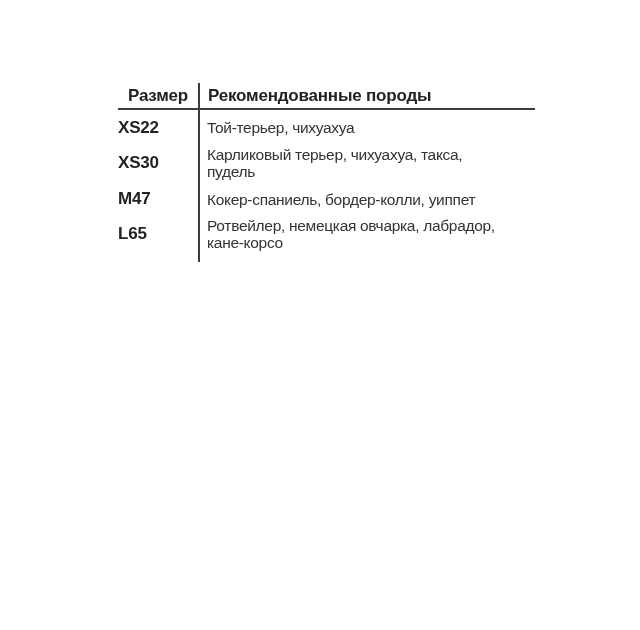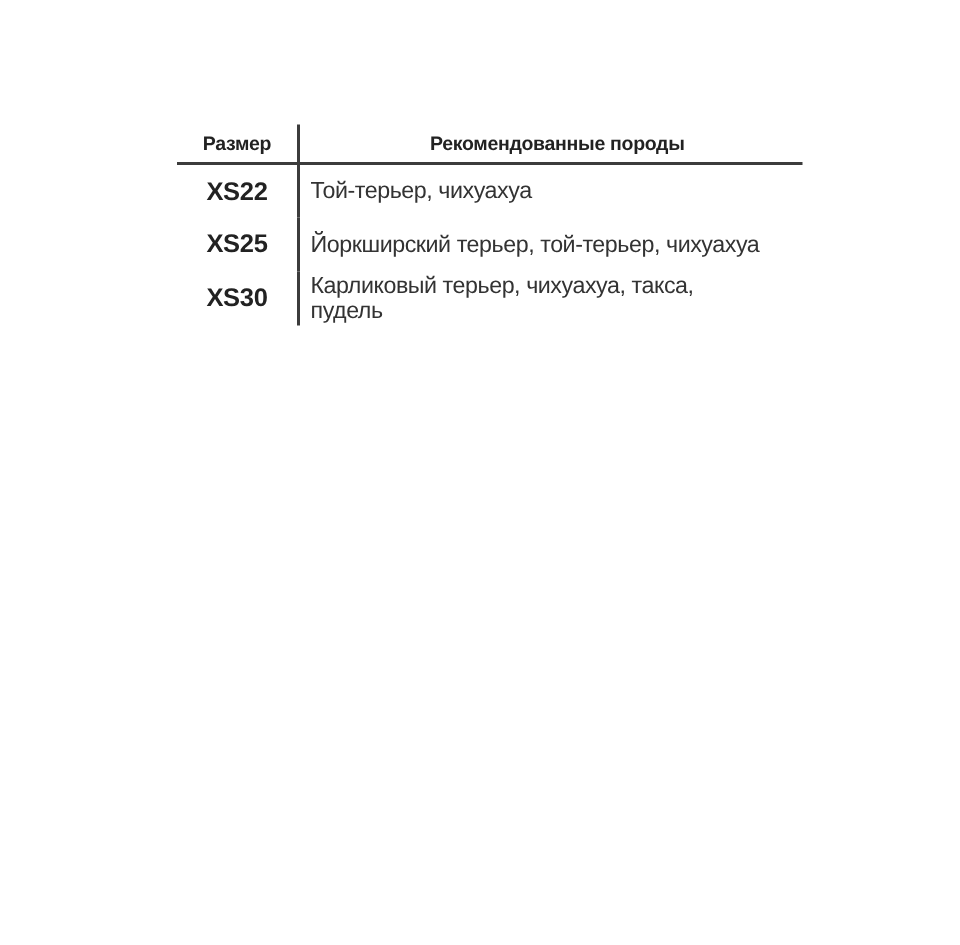--- a/index.html
+++ b/index.html
@@ -20,41 +20,40 @@
     top: 83px;
     width: 417px;
     border-collapse: collapse;
     table-layout: fixed;
   }
   .size-table col.col-size { width: 81px; }
   .size-table col.col-breeds { width: 336px; }
 
   .size-table thead tr { height: 26px; }
   .size-table th {
-    font-size: 13px;
+    font-size: 17px;
     font-weight: bold;
     color: #222222;
     letter-spacing: -0.2px;
     vertical-align: middle;
     border-bottom: 2px solid #3c3c3c;
     padding: 0;
   }
   .size-table th.size-col { text-align: center; }
   .size-table th.breeds-col {
-    text-align: center;
+    text-align: left;
     padding-left: 8px;
   }
 
   .size-table tbody tr { height: 36px; }
   .size-table td {
     vertical-align: middle;
     padding: 0;
   }
   .size-table td.size-col {
-    text-align: center;
     font-size: 17px;
     font-weight: bold;
     color: #222222;
     letter-spacing: -0.2px;
   }
   .size-table td.breeds-col {
     border-left: 2px solid #3c3c3c;
     padding-left: 7px;
     font-size: 15.5px;
     line-height: 17px;
@@ -79,22 +78,27 @@
       <th class="size-col">Размер</th>
       <th class="breeds-col">Рекомендованные породы</th>
     </tr>
   </thead>
   <tbody>
     <tr>
       <td class="size-col">XS22</td>
       <td class="breeds-col">Той-терьер, чихуахуа</td>
     </tr>
     <tr>
-      <td class="size-col">XS25</td>
-      <td class="breeds-col">Йоркширский терьер, той-терьер, чихуахуа</td>
-    </tr>
-    <tr>
       <td class="size-col">XS30</td>
       <td class="breeds-col">Карликовый терьер, чихуахуа, такса,
 пудель</td>
+    </tr>
+    <tr>
+      <td class="size-col">M47</td>
+      <td class="breeds-col">Кокер-спаниель, бордер-колли, уиппет</td>
+    </tr>
+    <tr class="last-row">
+      <td class="size-col">L65</td>
+      <td class="breeds-col">Ротвейлер, немецкая овчарка, лабрадор,
+кане-корсо</td>
     </tr>
   </tbody>
 </table>
 
 </body></html>

